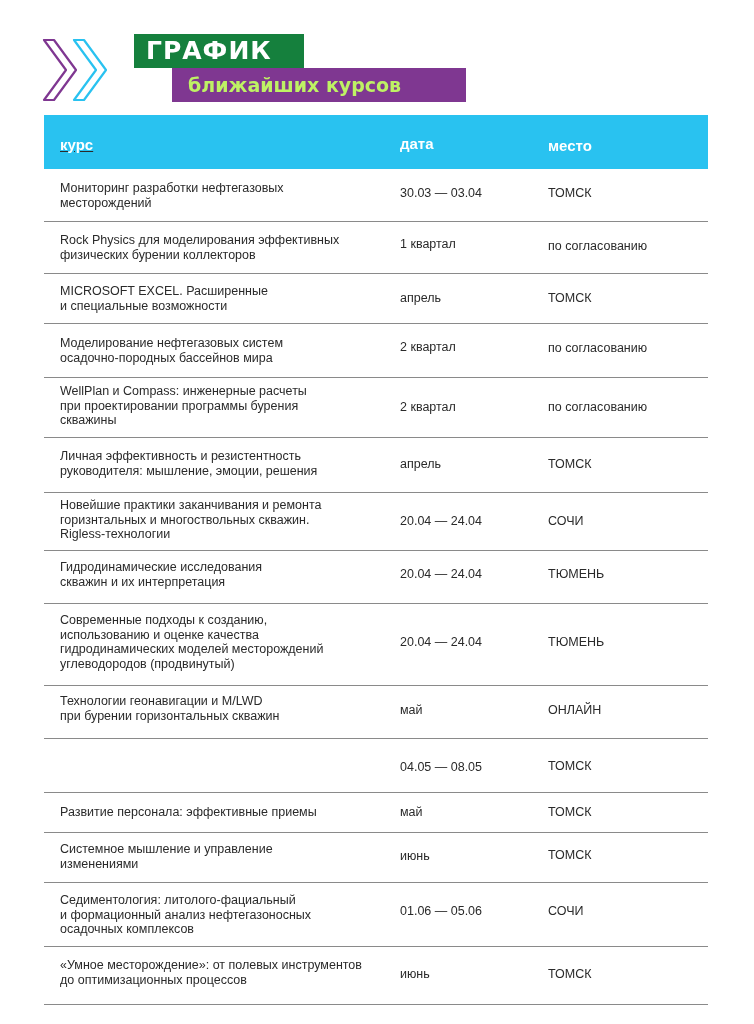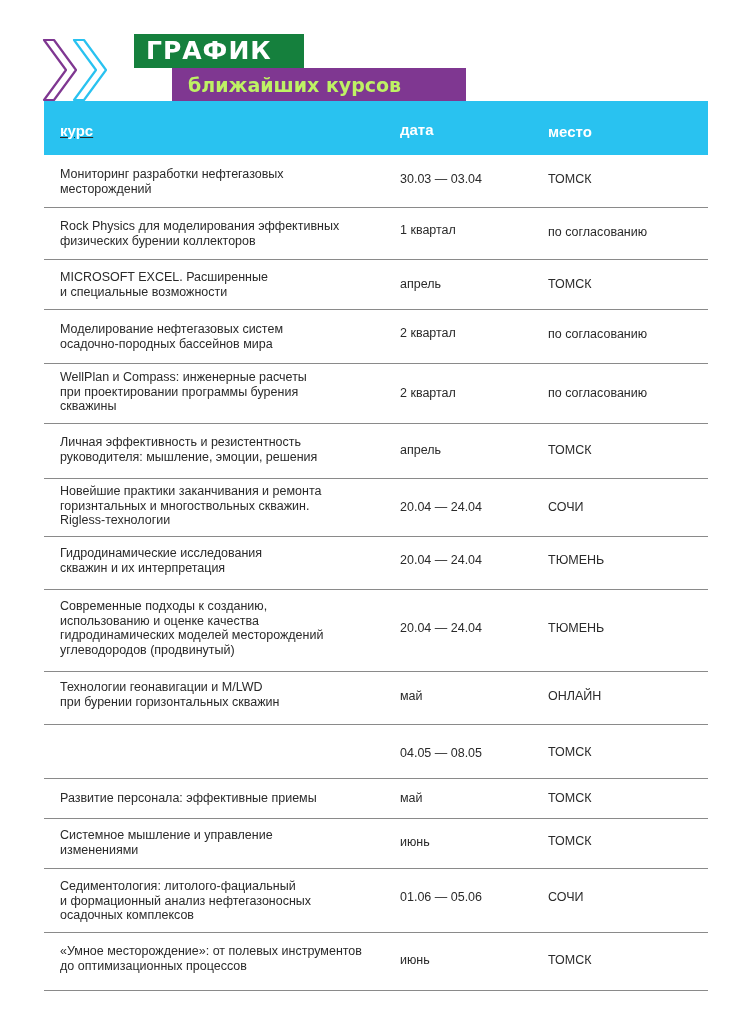--- a/index.html
+++ b/index.html
@@ -1,20 +1,20 @@
 <!DOCTYPE html>
 <html><head>
 <meta charset="utf-8">
 <style>
   html, body { margin: 0; padding: 0; background: #ffffff; }
   body { width: 754px; height: 1024px; position: relative; overflow: hidden; font-family: "Liberation Sans", "DejaVu Sans", sans-serif; color: #2a2a2a; }
   .logo { position: absolute; left: 40px; top: 38px; width: 72px; height: 64px; }
   .title-black { position: absolute; left: 134px; top: 34px; width: 170px; height: 34px; background: #15803d; color: #ffffff; font-family: "DejaVu Sans", sans-serif; font-weight: bold; font-size: 25px; letter-spacing: 1px; line-height: 34px; padding-left: 12px; box-sizing: border-box; }
   .title-purple { position: absolute; left: 134px; top: 68px; width: 294px; height: 34px; background: #7f3791; color: #bef264; font-family: "DejaVu Sans", sans-serif; font-weight: bold; font-size: 19px; line-height: 34px; padding-left: 16px; box-sizing: border-box; margin-left: 38px; }
-  .table { position: absolute; left: 44px; top: 101px; width: 664px; text-decoration: underline; }
+  .table { position: absolute; left: 44px; top: 115px; width: 664px; text-decoration: underline; }
   .thead { height: 54px; background: #29c2f0; display: flex; align-items: center; color: #ffffff; font-weight: bold; font-size: 15px; }
   .thead .c1 { padding-left: 16px; padding-top: 4px; }
   .thead .c2 { position: absolute; left: 356px; top: 20px; }
   .thead .c3 { position: absolute; left: 504px; top: 22px; }
   .row { position: relative; border-bottom: 1.5px solid #8a8a8a; font-size: 12.5px; line-height: 14.5px; }
   .row .course { position: absolute; left: 16px; width: 330px; }
   .row .date { position: absolute; left: 356px; }
   .row .place { position: absolute; left: 504px; }
 </style>
 </head>

